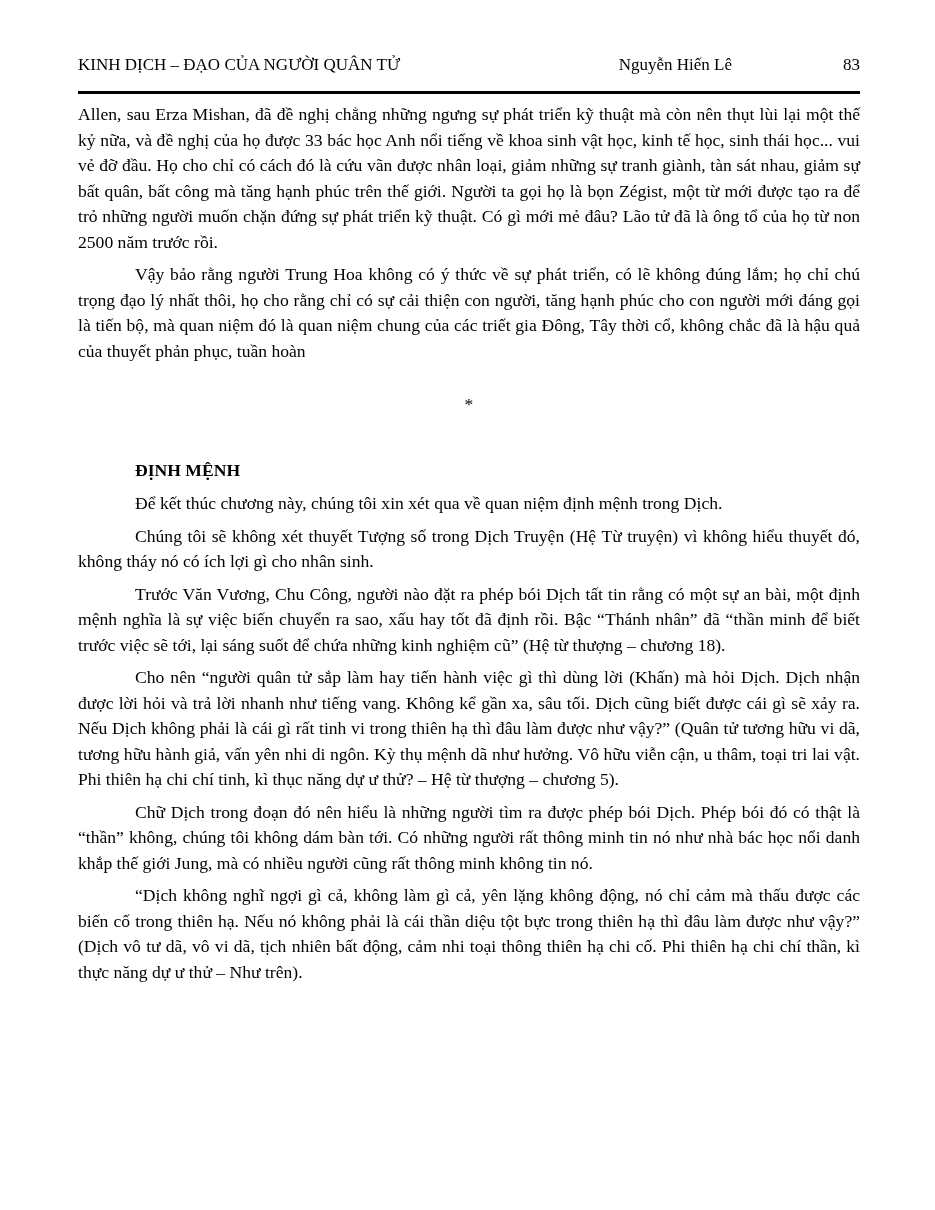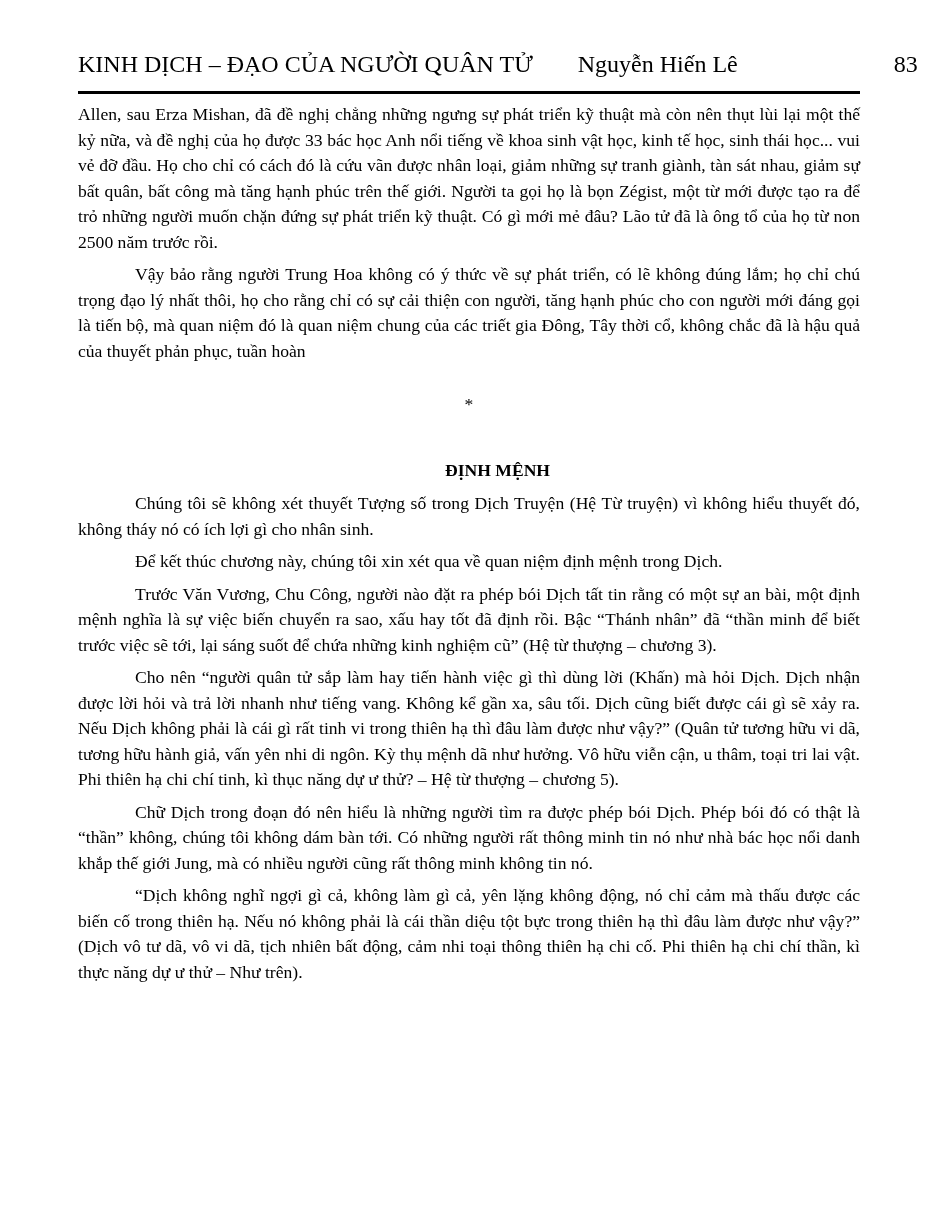--- a/index.html
+++ b/index.html
@@ -16,24 +16,23 @@
   }
   .inner {
     position: absolute;
     left: 78px;
     top: 52px;
     width: 782px;
   }
   .header {
     display: flex;
     align-items: baseline;
-    font-size: 24px;
+    font-size: 17px;
     line-height: 25px;
     white-space: nowrap;
-    gap: 45px;
   }
   .header-title { flex: 1 1 auto; }
   .header-author { flex: 0 0 auto; }
   .header-page { flex: 0 0 auto; margin-left: 111px; }
   .rule {
     height: 3px;
     background: #000000;
     margin-top: 14px;
     margin-bottom: 8px;
   }
@@ -51,21 +50,20 @@
     text-align: center;
     margin-top: 28px;
     margin-bottom: 40px;
   }
   .heading {
     font-size: 17.6px;
     line-height: 25.5px;
     font-weight: bold;
     text-indent: 57px;
     margin-bottom: 8px;
-    text-align: center;
   }
 </style>
 </head>
 <body>
 
 <div class="page">
   <div class="inner">
 
     <div class="header">
       <span class="header-title">KINH DỊCH – ĐẠO CỦA NGƯỜI QUÂN TỬ</span>
@@ -75,21 +73,21 @@
 
     <div class="rule"></div>
 
     <p class="para no-indent">Allen, sau Erza Mishan, đã đề nghị chẳng những ngưng sự phát triển kỹ thuật mà còn nên thụt lùi lại một thế kỷ nữa, và đề nghị của họ được 33 bác học Anh nổi tiếng về khoa sinh vật học, kinh tế học, sinh thái học... vui vẻ đỡ đầu. Họ cho chỉ có cách đó là cứu vãn được nhân loại, giảm những sự tranh giành, tàn sát nhau, giảm sự bất quân, bất công mà tăng hạnh phúc trên thế giới. Người ta gọi họ là bọn Zégist, một từ mới được tạo ra để trỏ những người muốn chặn đứng sự phát triển kỹ thuật. Có gì mới mẻ đâu? Lão tử đã là ông tổ của họ từ non 2500 năm trước rồi.</p>
     <p class="para">Vậy bảo rằng người Trung Hoa không có ý thức về sự phát triển, có lẽ không đúng lắm; họ chỉ chú trọng đạo lý nhất thôi, họ cho rằng chỉ có sự cải thiện con người, tăng hạnh phúc cho con người mới đáng gọi là tiến bộ, mà quan niệm đó là quan niệm chung của các triết gia Đông, Tây thời cổ, không chắc đã là hậu quả của thuyết phản phục, tuần hoàn</p>
 
     <div class="separator">*</div>
 
     <h2 class="heading">ĐỊNH MỆNH</h2>
 
+    <p class="para">Để kết thúc chương này, chúng tôi xin xét qua về quan niệm định mệnh trong Dịch.</p>
     <p class="para">Chúng tôi sẽ không xét thuyết Tượng số trong Dịch Truyện (Hệ Từ truyện) vì không hiểu thuyết đó, không tháy nó có ích lợi gì cho nhân sinh.</p>
-    <p class="para">Để kết thúc chương này, chúng tôi xin xét qua về quan niệm định mệnh trong Dịch.</p>
-    <p class="para">Trước Văn Vương, Chu Công, người nào đặt ra phép bói Dịch tất tin rằng có một sự an bài, một định mệnh nghĩa là sự việc biến chuyển ra sao, xấu hay tốt đã định rồi. Bậc “Thánh nhân” đã “thần minh để biết trước việc sẽ tới, lại sáng suốt để chứa những kinh nghiệm cũ” (Hệ từ thượng – chương 3).</p>
+    <p class="para">Trước Văn Vương, Chu Công, người nào đặt ra phép bói Dịch tất tin rằng có một sự an bài, một định mệnh nghĩa là sự việc biến chuyển ra sao, xấu hay tốt đã định rồi. Bậc “Thánh nhân” đã “thần minh để biết trước việc sẽ tới, lại sáng suốt để chứa những kinh nghiệm cũ” (Hệ từ thượng – chương 18).</p>
     <p class="para">Cho nên “người quân tử sắp làm hay tiến hành việc gì thì dùng lời (Khấn) mà hỏi Dịch. Dịch nhận được lời hỏi và trả lời nhanh như tiếng vang. Không kể gần xa, sâu tối. Dịch cũng biết được cái gì sẽ xảy ra. Nếu Dịch không phải là cái gì rất tinh vi trong thiên hạ thì đâu làm được như vậy?” (Quân tử tương hữu vi dã, tương hữu hành giả, vấn yên nhi di ngôn. Kỳ thụ mệnh dã như hưởng. Vô hữu viễn cận, u thâm, toại tri lai vật. Phi thiên hạ chi chí tinh, kì thục năng dự ư thử? – Hệ từ thượng – chương 5).</p>
     <p class="para">Chữ Dịch trong đoạn đó nên hiểu là những người tìm ra được phép bói Dịch. Phép bói đó có thật là “thần” không, chúng tôi không dám bàn tới. Có những người rất thông minh tin nó như nhà bác học nổi danh khắp thế giới Jung, mà có nhiều người cũng rất thông minh không tin nó.</p>
     <p class="para">“Dịch không nghĩ ngợi gì cả, không làm gì cả, yên lặng không động, nó chỉ cảm mà thấu được các biến cố trong thiên hạ. Nếu nó không phải là cái thần diệu tột bực trong thiên hạ thì đâu làm được như vậy?” (Dịch vô tư dã, vô vi dã, tịch nhiên bất động, cảm nhi toại thông thiên hạ chi cố. Phi thiên hạ chi chí thần, kì thực năng dự ư thử – Như trên).</p>
 
   </div>
 </div>
 
 </body></html>

